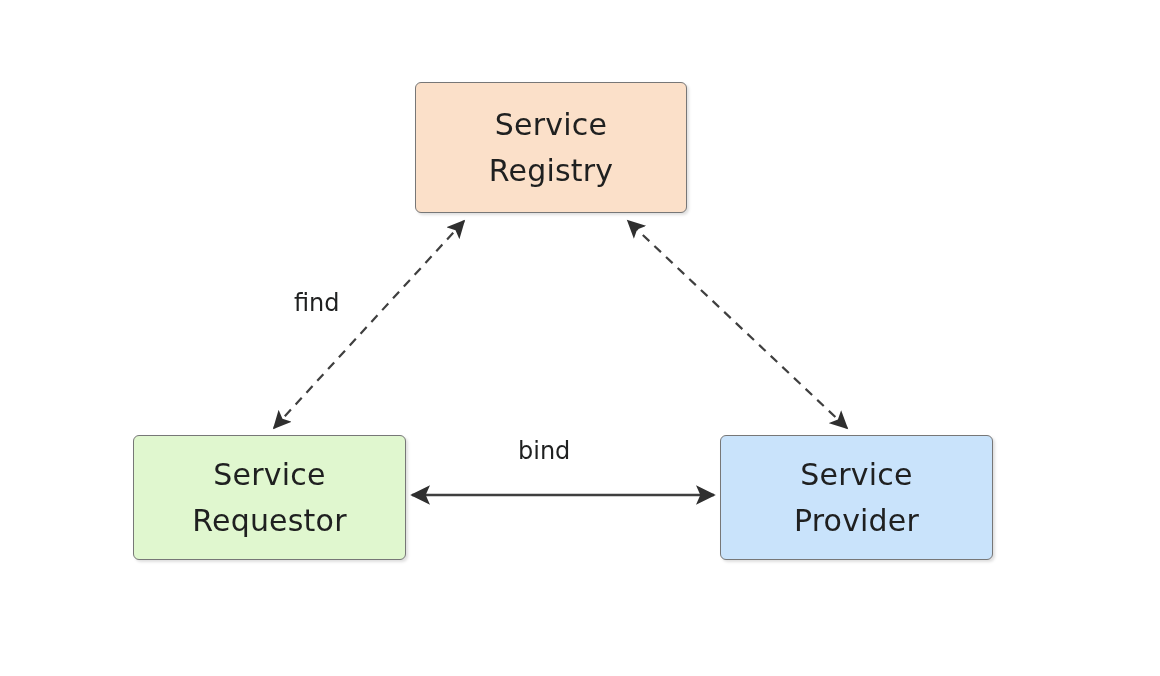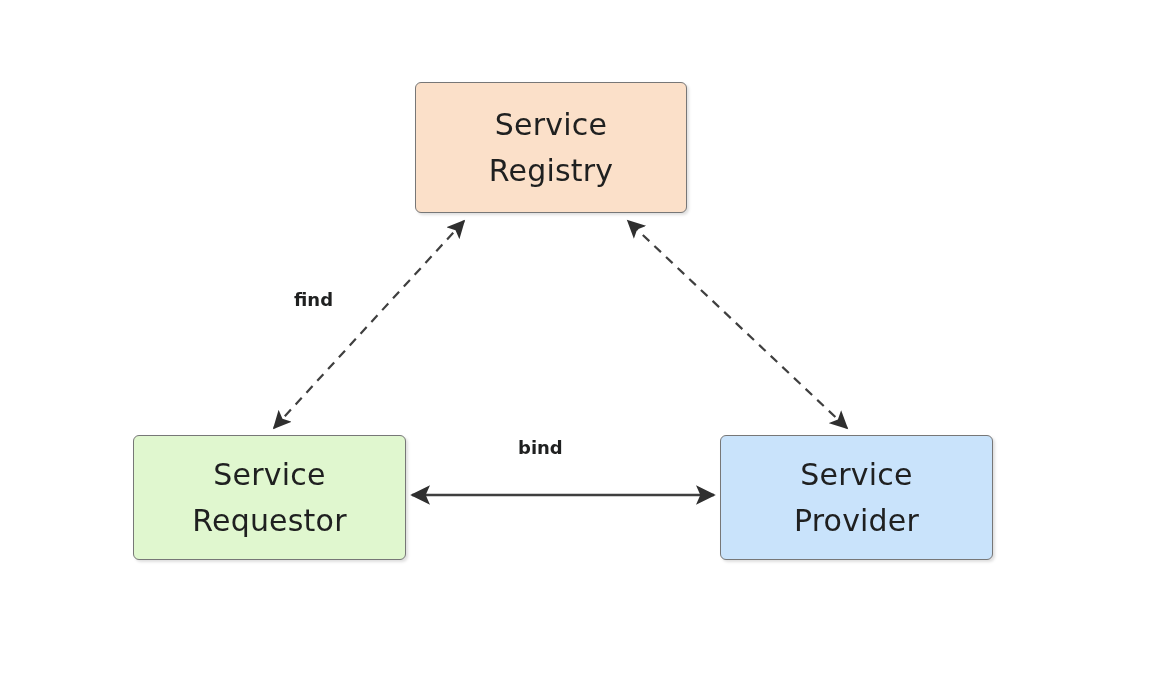--- a/index.html
+++ b/index.html
@@ -66,26 +66,25 @@
   #node-provider {
     left: 720px;
     top: 419px;
     width: 273px;
     height: 125px;
     background: #c9e3fb;
   }
   .edge-label {
     position: absolute;
     font-family: "DejaVu Sans", sans-serif;
-    font-size: 18px;
+    font-size: 24px;
     color: #1f2020;
     background: #ffffff;
     padding: 1px 5px;
     white-space: nowrap;
-    font-weight: bold;
   }
   #edge-label-find {
     left: 289px;
     top: 272px;
   }
   #edge-label-register {
     left: 755px;
     top: 272px;
   }
   #edge-label-bind {

